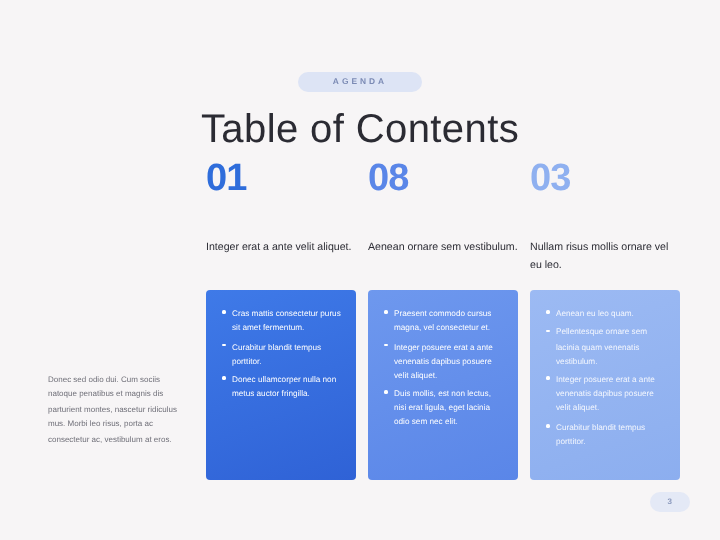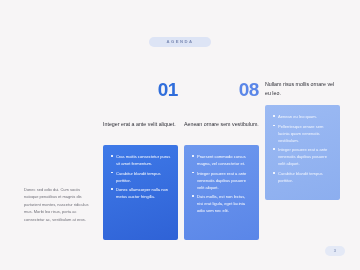--- a/index.html
+++ b/index.html
@@ -68,21 +68,20 @@
     width: 75px;
     display: flex;
     flex-direction: column;
   }
   .col-number {
     font-size: 19px;
     font-weight: 700;
     line-height: 1.05;
     letter-spacing: -0.4px;
     margin-bottom: 20px;
-    text-align: right;
   }
   .col-number.n1 { color: #2f6ddb; }
   .col-number.n2 { color: #5a86e8; }
   .col-number.n3 { color: #8fb0f0; }
 
   .col-subtitle {
     font-size: 5.3px;
     line-height: 1.65;
     color: #2d2d35;
     margin-bottom: 7px;
@@ -150,20 +149,21 @@
 </style>
 </head>
 <body>
 
 <div class="slide">
 
   <div class="badge-row">
     <span class="badge">AGENDA</span>
   </div>
 
+  <h1 class="page-title">Table of Contents</h1>
 
   <div class="columns">
 
     <div class="col">
       <div class="col-number n1">01</div>
       <div class="col-subtitle">Integer erat a ante velit aliquet.</div>
       <div class="card c1">
         <ul>
           <li>Cras mattis consectetur purus sit amet fermentum.</li>
           <li>Curabitur blandit tempus porttitor.</li>
@@ -178,20 +178,21 @@
       <div class="card c2">
         <ul>
           <li>Praesent commodo cursus magna, vel consectetur et.</li>
           <li>Integer posuere erat a ante venenatis dapibus posuere velit aliquet.</li>
           <li>Duis mollis, est non lectus, nisi erat ligula, eget lacinia odio sem nec elit.</li>
         </ul>
       </div>
     </div>
 
     <div class="col">
+      <div class="col-number n3">03</div>
       <div class="col-subtitle">Nullam risus mollis ornare vel eu leo.</div>
       <div class="card c3">
         <ul>
           <li>Aenean eu leo quam.</li>
           <li>Pellentesque ornare sem lacinia quam venenatis vestibulum.</li>
           <li>Integer posuere erat a ante venenatis dapibus posuere velit aliquet.</li>
           <li>Curabitur blandit tempus porttitor.</li>
         </ul>
       </div>
     </div>

